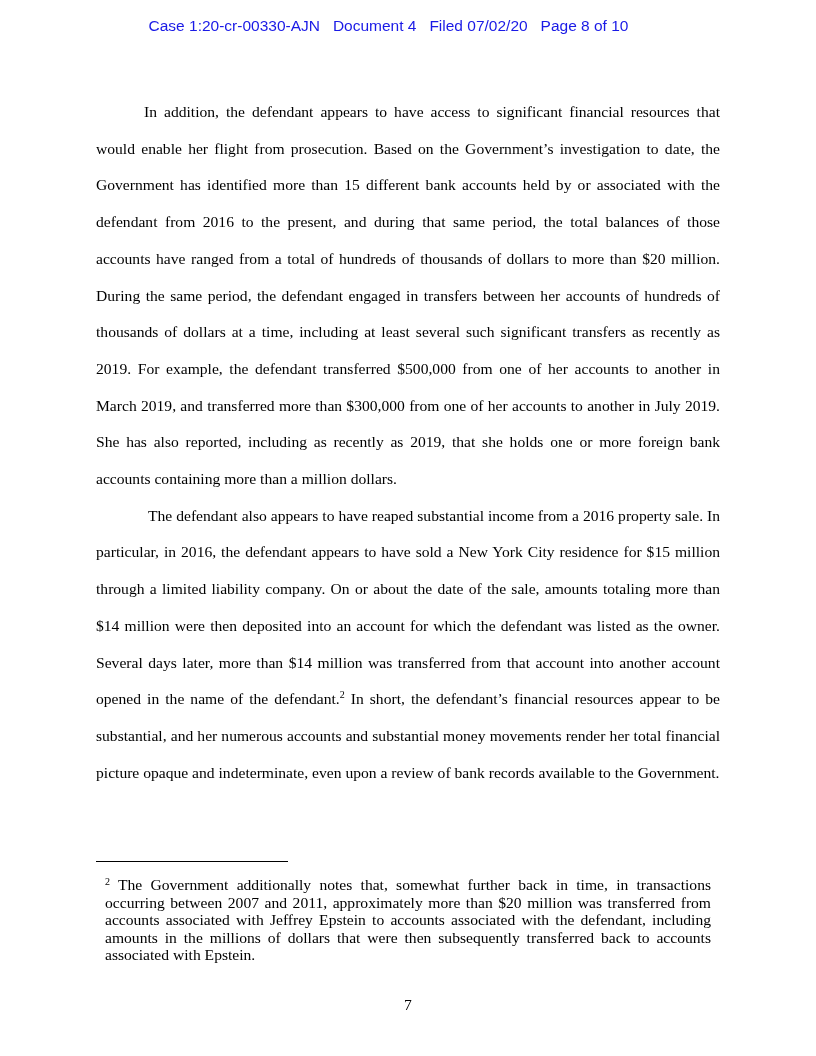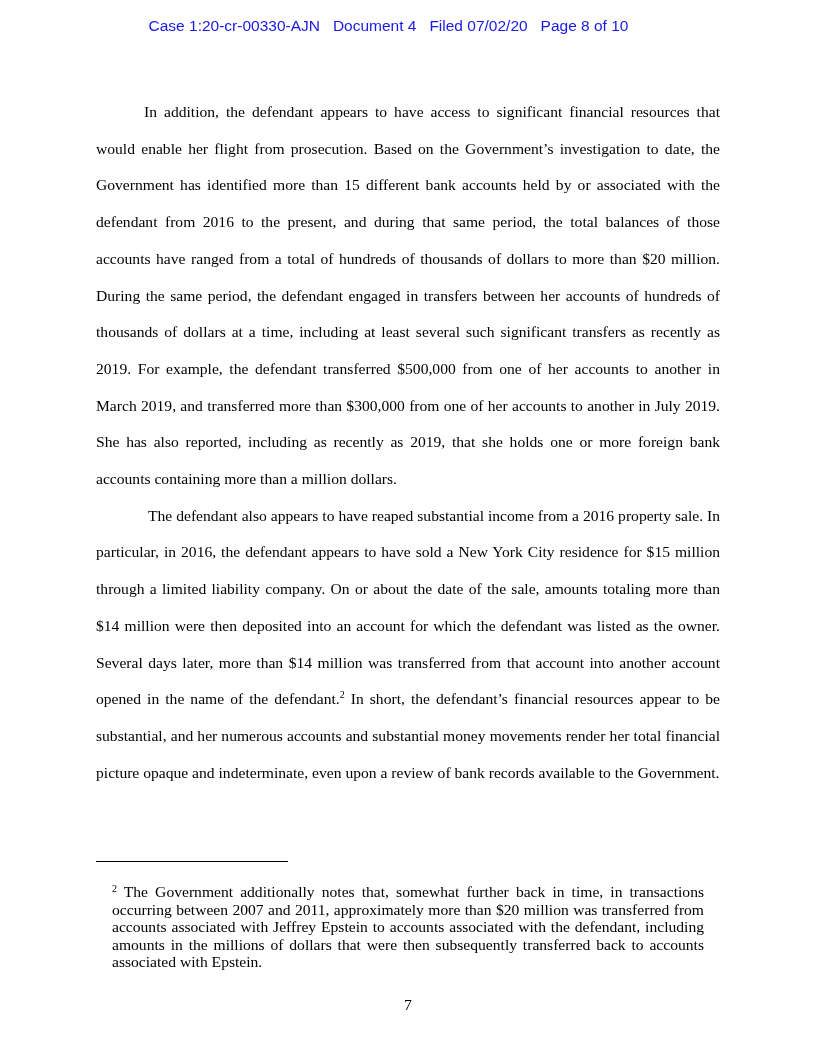--- a/index.html
+++ b/index.html
@@ -16,21 +16,21 @@
   }
   .body-text p { margin: 0; text-indent: 48px; }
   .body-text p + p { text-indent: 52px; }
   sup.fn { font-size: 10px; line-height: 0; vertical-align: 6px; }
   .fn-rule { position: absolute; left: 96px; top: 861px; width: 192px; height: 0; border-top: 1px solid #000; }
   .footnote {
     position: absolute; left: 96px; top: 867px; width: 624px;
     font-family: "Liberation Serif", serif; font-size: 15.6px; color: #000;
     line-height: 17.6px; text-align: justify;
   }
-  .footnote p { margin: 16px; }
+  .footnote p { margin: 9px; }
   .footnote sup { font-size: 10px; line-height: 0; vertical-align: 5px; }
   .page-number {
     position: absolute; top: 996px; left: 0; width: 816px; text-align: center;
     font-family: "Liberation Serif", serif; font-size: 15.6px; color: #000;
   }
 </style>
 </head>
 <body>
 
 <div class="header"><span>Case 1:20-cr-00330-AJN</span>   <span>Document 4</span>   <span>Filed 07/02/20</span>   <span>Page 8 of 10</span></div>

